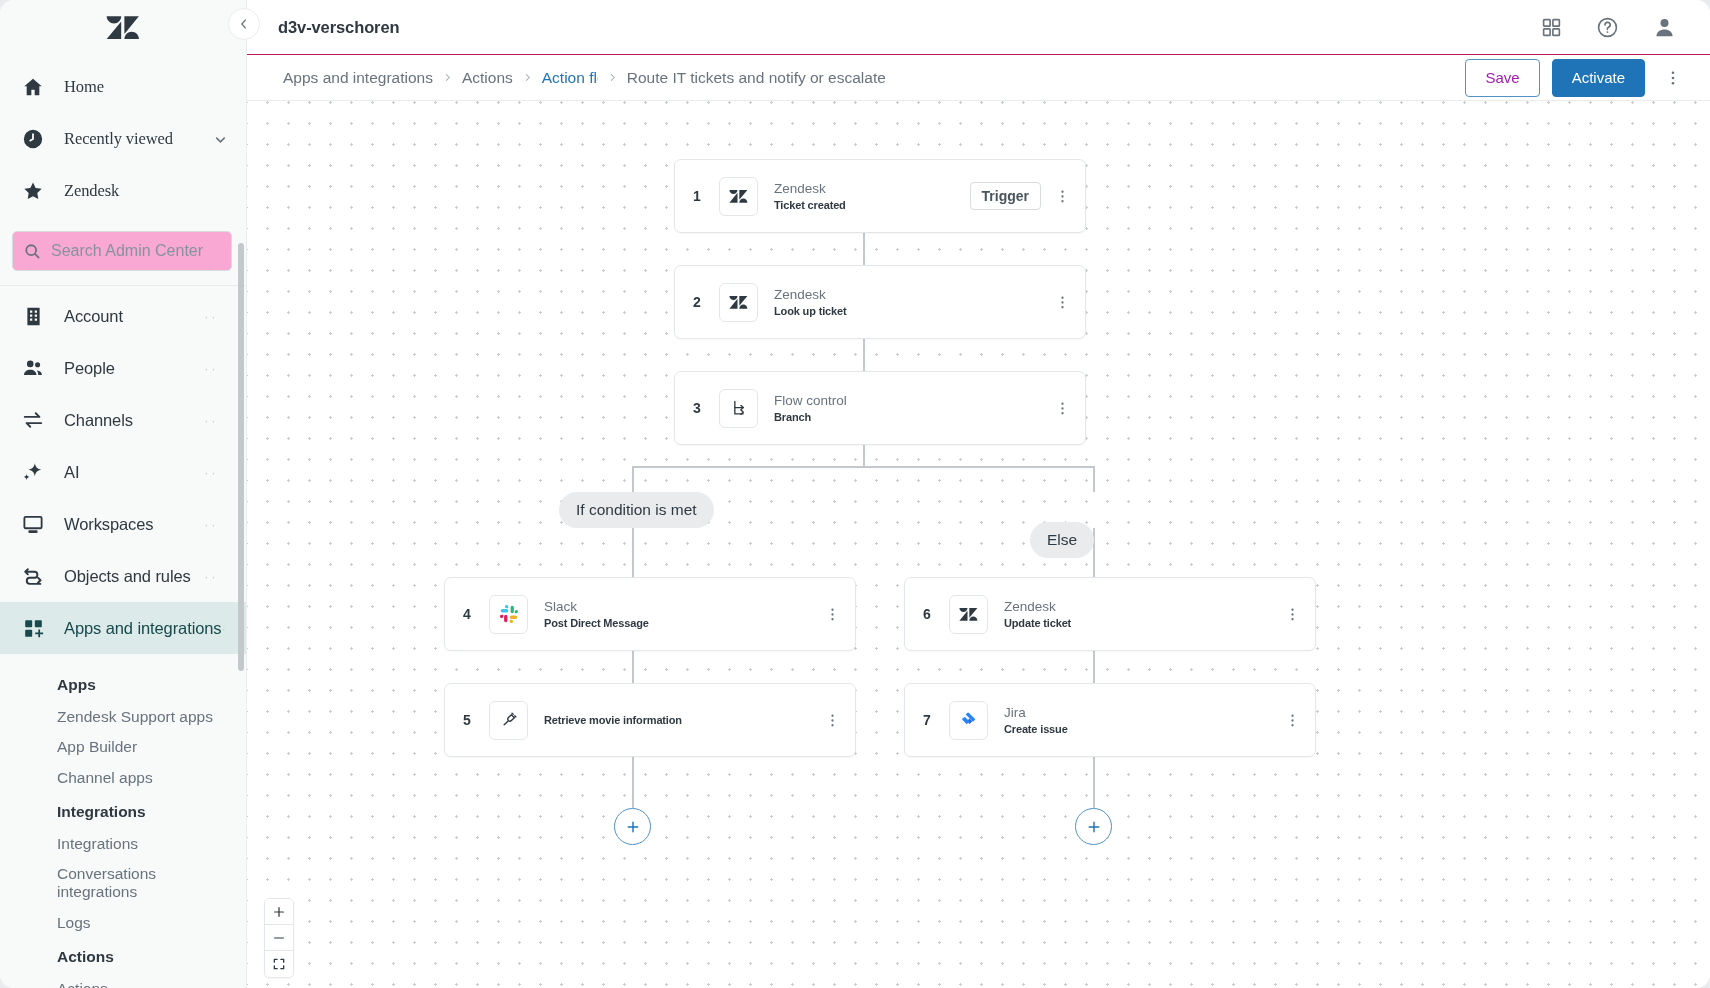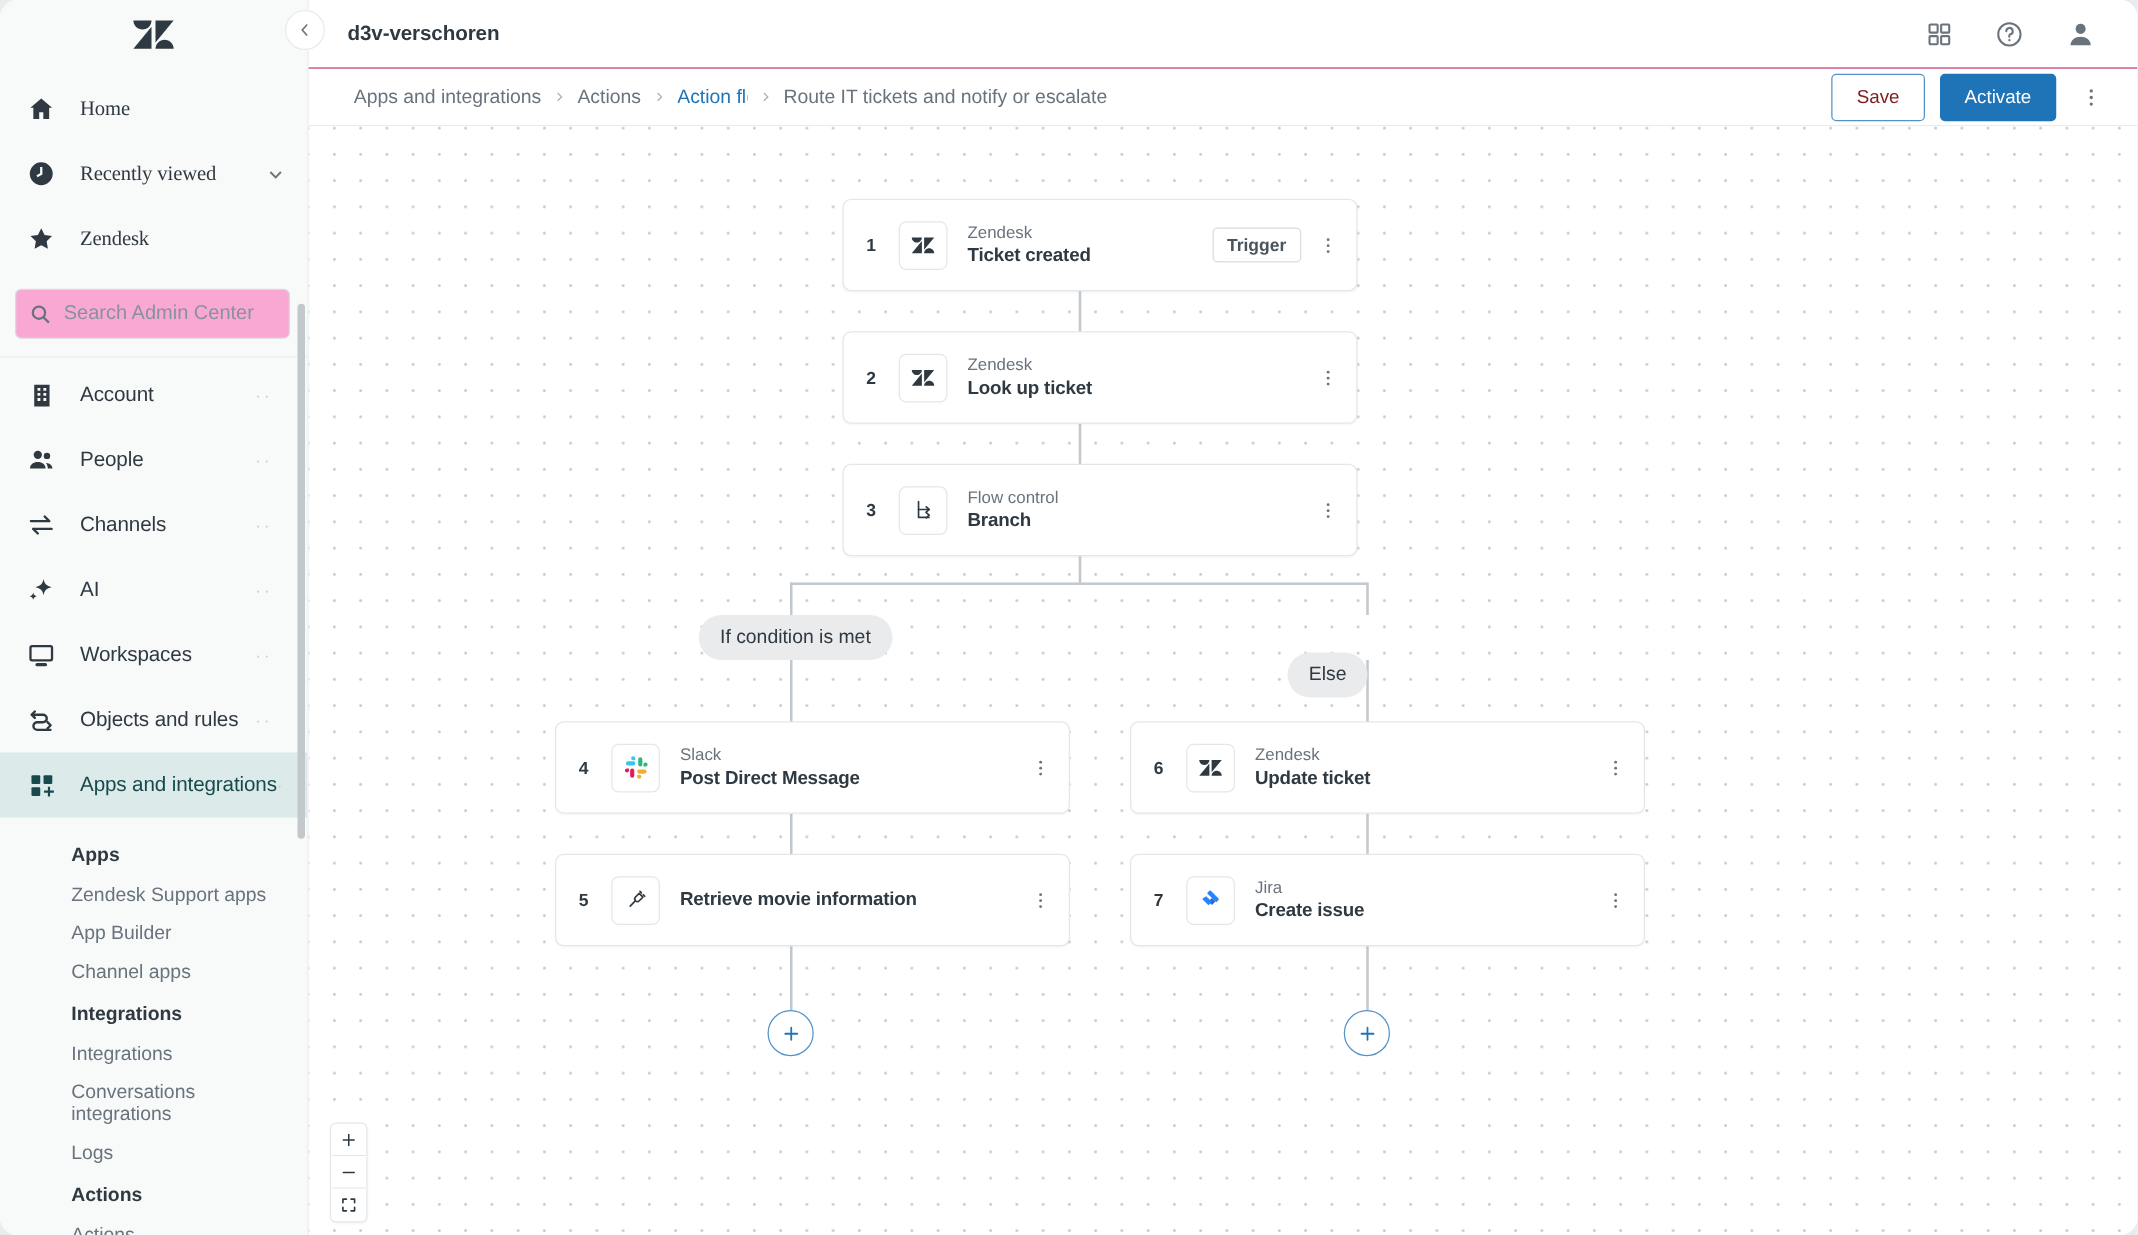--- a/index.html
+++ b/index.html
@@ -228,21 +228,21 @@
     border-radius: 4px;
     font-family: "Liberation Sans", sans-serif;
     font-size: 15px;
     padding: 0 19px;
     cursor: pointer;
     border: 1px solid transparent;
   }
   .btn-save {
     background: #fff;
     border-color: #5293c7;
-    color: #7f1d1d;
+    color: #a21caf;
   }
   .btn-activate {
     background: #1f73b7;
     border-color: #1f73b7;
     color: #fff;
   }
   .kebab-btn {
     width: 32px; height: 32px;
     display: flex; align-items: center; justify-content: center;
     color: #68737d;
@@ -298,21 +298,21 @@
     margin-right: 16px;
   }
 
   .node-text { display: flex; flex-direction: column; justify-content: flex-end; min-width: 0; }
   .node-app {
     font-size: 13.5px;
     color: #68737d;
     line-height: 1.35;
   }
   .node-title {
-    font-size: 15px;
+    font-size: 11px;
     font-weight: bold;
     color: #2f3941;
     line-height: 1.3;
     letter-spacing: -0.15px;
     white-space: nowrap;
   }
 
   .node-right {
     margin-left: auto;
     display: flex;

